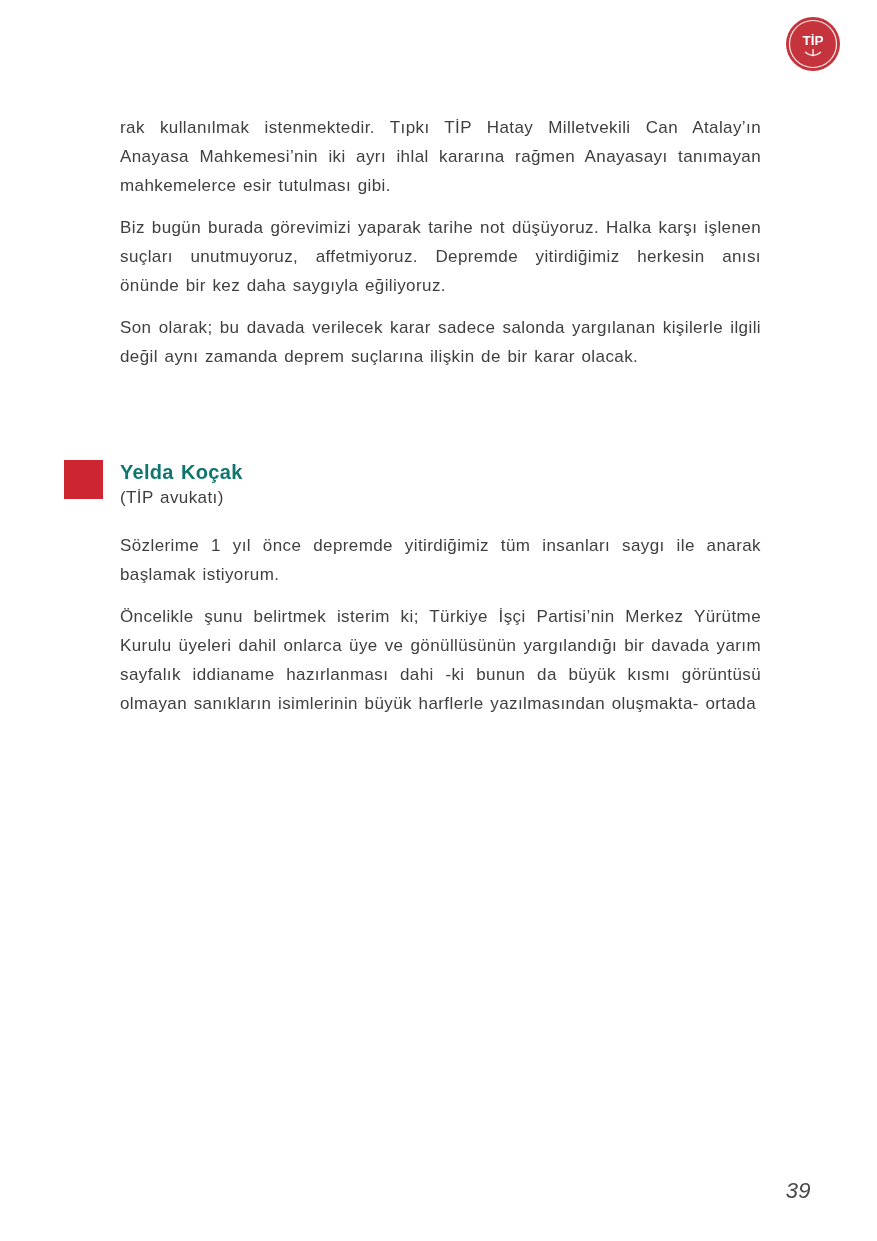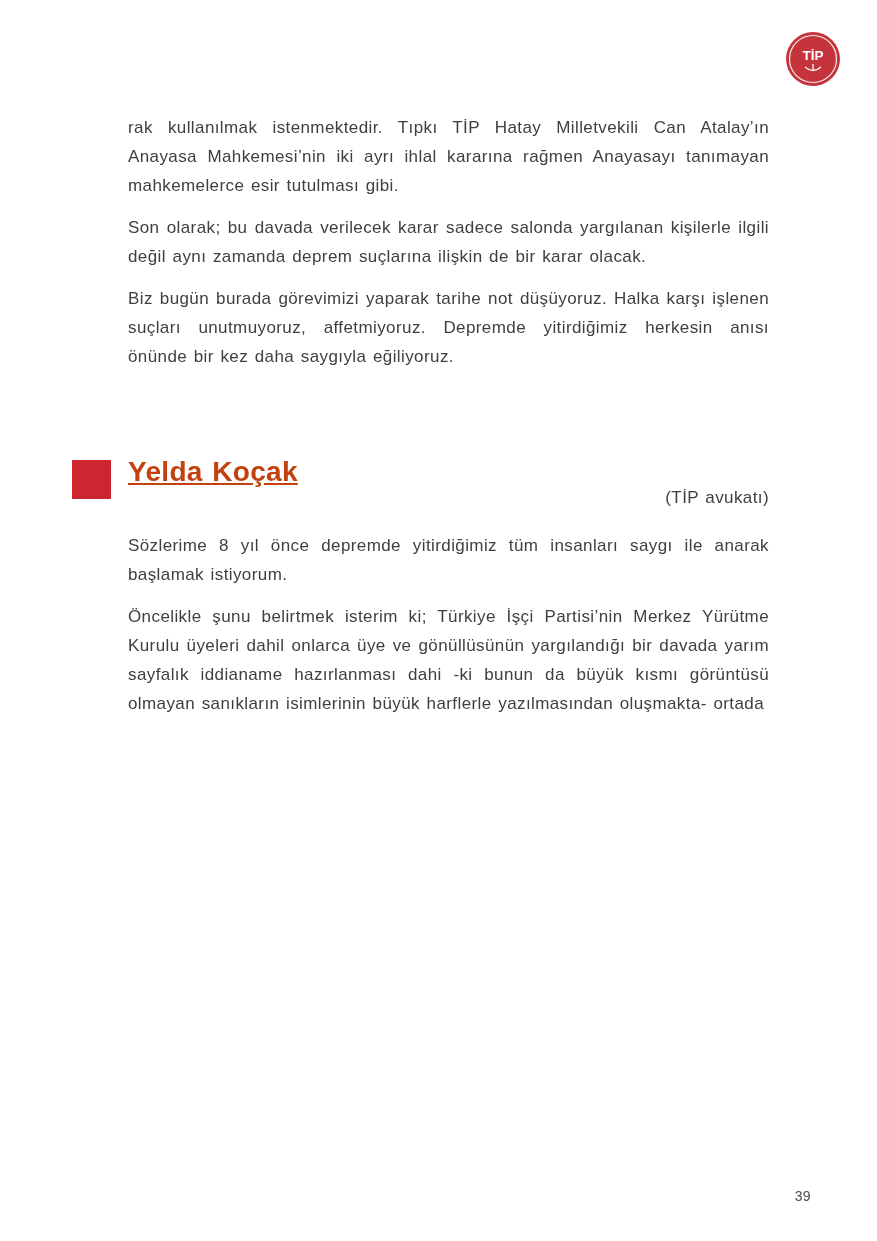--- a/index.html
+++ b/index.html
@@ -10,29 +10,29 @@
     }
     .page {
       position: relative;
       width: 877px;
       height: 1241px;
       background: #ffffff;
       overflow: hidden;
     }
     .logo {
       position: absolute;
-      top: 31px;
+      top: 16px;
       right: 36px;
       width: 56px;
       height: 56px;
     }
     .content {
       position: absolute;
       top: 113px;
-      left: 128px;
+      left: 120px;
       width: 641px;
       color: #3f3f3f;
       font-size: 17px;
       line-height: 29px;
       letter-spacing: 0.4px;
       word-spacing: 1.5px;
       text-align: justify;
     }
     .content p {
       margin: 0 0 13px 0;
@@ -47,69 +47,69 @@
     .red-square {
       position: absolute;
       left: -56px;
       top: 1px;
       width: 39px;
       height: 39px;
       background: #cd2630;
     }
     .speaker-name {
       margin: 0;
-      font-size: 28px;
+      font-size: 20px;
       font-weight: bold;
-      color: #c2410c;
+      color: #0f766e;
       letter-spacing: 0.3px;
       line-height: 26px;
       text-align: left;
-      text-decoration: underline;
     }
     .speaker-role {
       font-size: 17px;
       color: #3f3f3f;
       line-height: 26px;
-      text-align: right;
+      text-align: left;
     }
     .page-number {
       position: absolute;
       right: 66px;
       bottom: 37px;
-      font-size: 14px;
+      font-size: 22px;
       color: #4a4a4a;
       letter-spacing: 0.4px;
+      font-style: italic;
     }
   </style>
 </head>
 <body>
 
 <div class="page">
 
   <div class="logo">
     <svg width="56" height="56" viewBox="0 0 56 56">
       <circle cx="28" cy="28" r="27" fill="#c5343c"></circle>
       <circle cx="28" cy="28" r="23.5" fill="none" stroke="#ffffff" stroke-width="1.2" opacity="0.9"></circle>
       <text x="28" y="28.5" text-anchor="middle" font-family="Liberation Sans, sans-serif" font-size="13.5" font-weight="bold" fill="#ffffff">TİP</text>
       <path d="M 20 36 Q 28 43 36 36" fill="none" stroke="#ffffff" stroke-width="1.4" opacity="0.9"></path>
       <line x1="28" y1="33" x2="28" y2="39" stroke="#ffffff" stroke-width="1.4" opacity="0.9"></line>
     </svg>
   </div>
 
   <main class="content">
     <p>rak kullanılmak istenmektedir. Tıpkı TİP Hatay Milletvekili Can Atalay’ın Anayasa Mahkemesi’nin iki ayrı ihlal kararına rağmen Anayasayı tanımayan mahkemelerce esir tutulması gibi.</p>
+    <p>Biz bugün burada görevimizi yaparak tarihe not düşüyoruz. Halka karşı işlenen suçları unutmuyoruz, affetmiyoruz. Depremde yitirdiğimiz herkesin anısı önünde bir kez daha saygıyla eğiliyoruz.</p>
     <p>Son olarak; bu davada verilecek karar sadece salonda yargılanan kişilerle ilgili değil aynı zamanda deprem suçlarına ilişkin de bir karar olacak.</p>
-    <p>Biz bugün burada görevimizi yaparak tarihe not düşüyoruz. Halka karşı işlenen suçları unutmuyoruz, affetmiyoruz. Depremde yitirdiğimiz herkesin anısı önünde bir kez daha saygıyla eğiliyoruz.</p>
 
     <section class="speaker-section">
       <div class="heading-wrap">
         <span class="red-square"></span>
         <h2 class="speaker-name">Yelda Koçak</h2>
         <div class="speaker-role">(TİP avukatı)</div>
       </div>
-      <p>Sözlerime 8 yıl önce depremde yitirdiğimiz tüm insanları saygı ile anarak başlamak istiyorum.</p>
+      <p>Sözlerime 1 yıl önce depremde yitirdiğimiz tüm insanları saygı ile anarak başlamak istiyorum.</p>
       <p>Öncelikle şunu belirtmek isterim ki; Türkiye İşçi Partisi’nin Merkez Yürütme Kurulu üyeleri dahil onlarca üye ve gönüllüsünün yargılandığı bir davada yarım sayfalık iddianame hazırlanması dahi -ki bunun da büyük kısmı görüntüsü olmayan sanıkların isimlerinin büyük harflerle yazılmasından oluşmakta- ortada</p>
     </section>
   </main>
 
   <div class="page-number">39</div>
 
 </div>
 
 </body></html>

